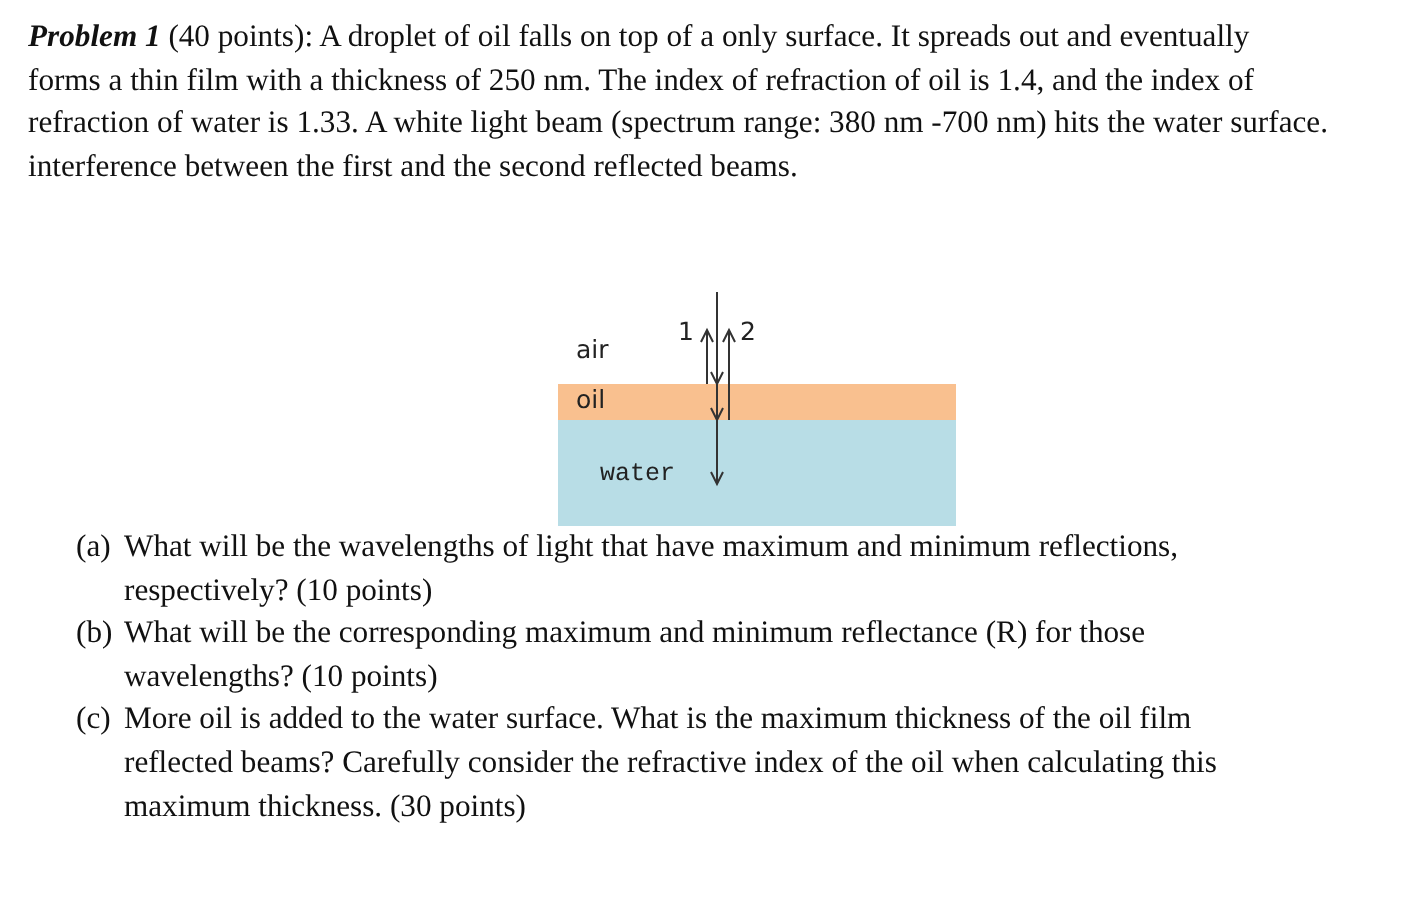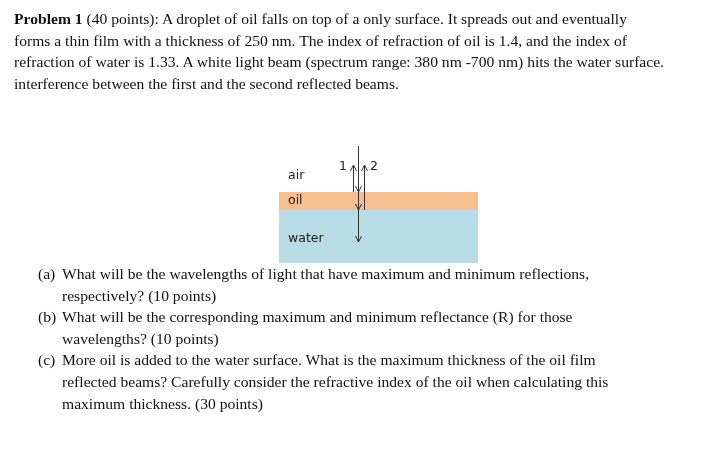--- a/index.html
+++ b/index.html
@@ -1,20 +1,20 @@
 <!DOCTYPE html>
 <html><head>
 <meta charset="utf-8">
 <style>
   html, body { margin:0; padding:0; background:#ffffff; }
   body { width:713px; height:462px; position:relative; overflow:hidden;
          font-family:"Liberation Serif", "DejaVu Serif", serif; color:#111; }
   .para { position:absolute; left:14px; top:8px; width:690px;
           font-size:15.6px; line-height:21.6px; }
-  .para b { font-weight:bold; }
+  .para b { font-weight:bold;font-style:italic; }
   .diagram { position:absolute; left:0; top:0; width:713px; height:379px; }
   .dlabel { position:absolute; font-family:"DejaVu Sans", "Liberation Sans", sans-serif;
             font-size:12.5px; color:#222; }
   .oil { position:absolute; left:279px; top:192px; width:199px; height:18px; background:#f9c08f; }
   .water { position:absolute; left:279px; top:210px; width:199px; height:53px; background:#b8dde6; }
   .items { position:absolute; left:38px; top:263px; width:660px;
            font-size:15.6px; line-height:21.6px; }
   .item { display:flex; }
   .item .lbl { width:24px; flex:none; }
   .item .txt { flex:1; }
@@ -27,21 +27,21 @@
   <div>forms a thin film with a thickness of 250 nm. The index of refraction of oil is 1.4, and the index of</div>
   <div>refraction of water is 1.33. A white light beam (spectrum range: 380 nm -700 nm) hits the water surface.</div>
   <div>interference between the first and the second reflected beams.</div>
 </div>
 
 <div class="diagram">
   <div class="oil"></div>
   <div class="water"></div>
   <span class="dlabel" style="left:288px;top:167px;">air</span>
   <span class="dlabel" style="left:288px;top:192px;text-align:center;">oil</span>
-  <span class="dlabel" style="left:288px;top:230px;">water</span>
+  <span class="dlabel" style="left:300px;top:230px;font-family:Liberation Mono, monospace;">water</span>
   <span class="dlabel" style="left:339px;top:158px;">1</span>
   <span class="dlabel" style="left:370px;top:158px;">2</span>
   <svg width="713" height="462" style="position:absolute;left:0;top:0;">
     <g stroke="#333" stroke-width="1" fill="none">
 
       <line x1="358.5" y1="146" x2="358.5" y2="242"></line>
       <polyline points="355.5,236 358.5,242 361.5,236"></polyline>
       <polyline points="355.5,186 358.5,192 361.5,186"></polyline>
       <polyline points="355.5,204 358.5,210 361.5,204"></polyline>
 

